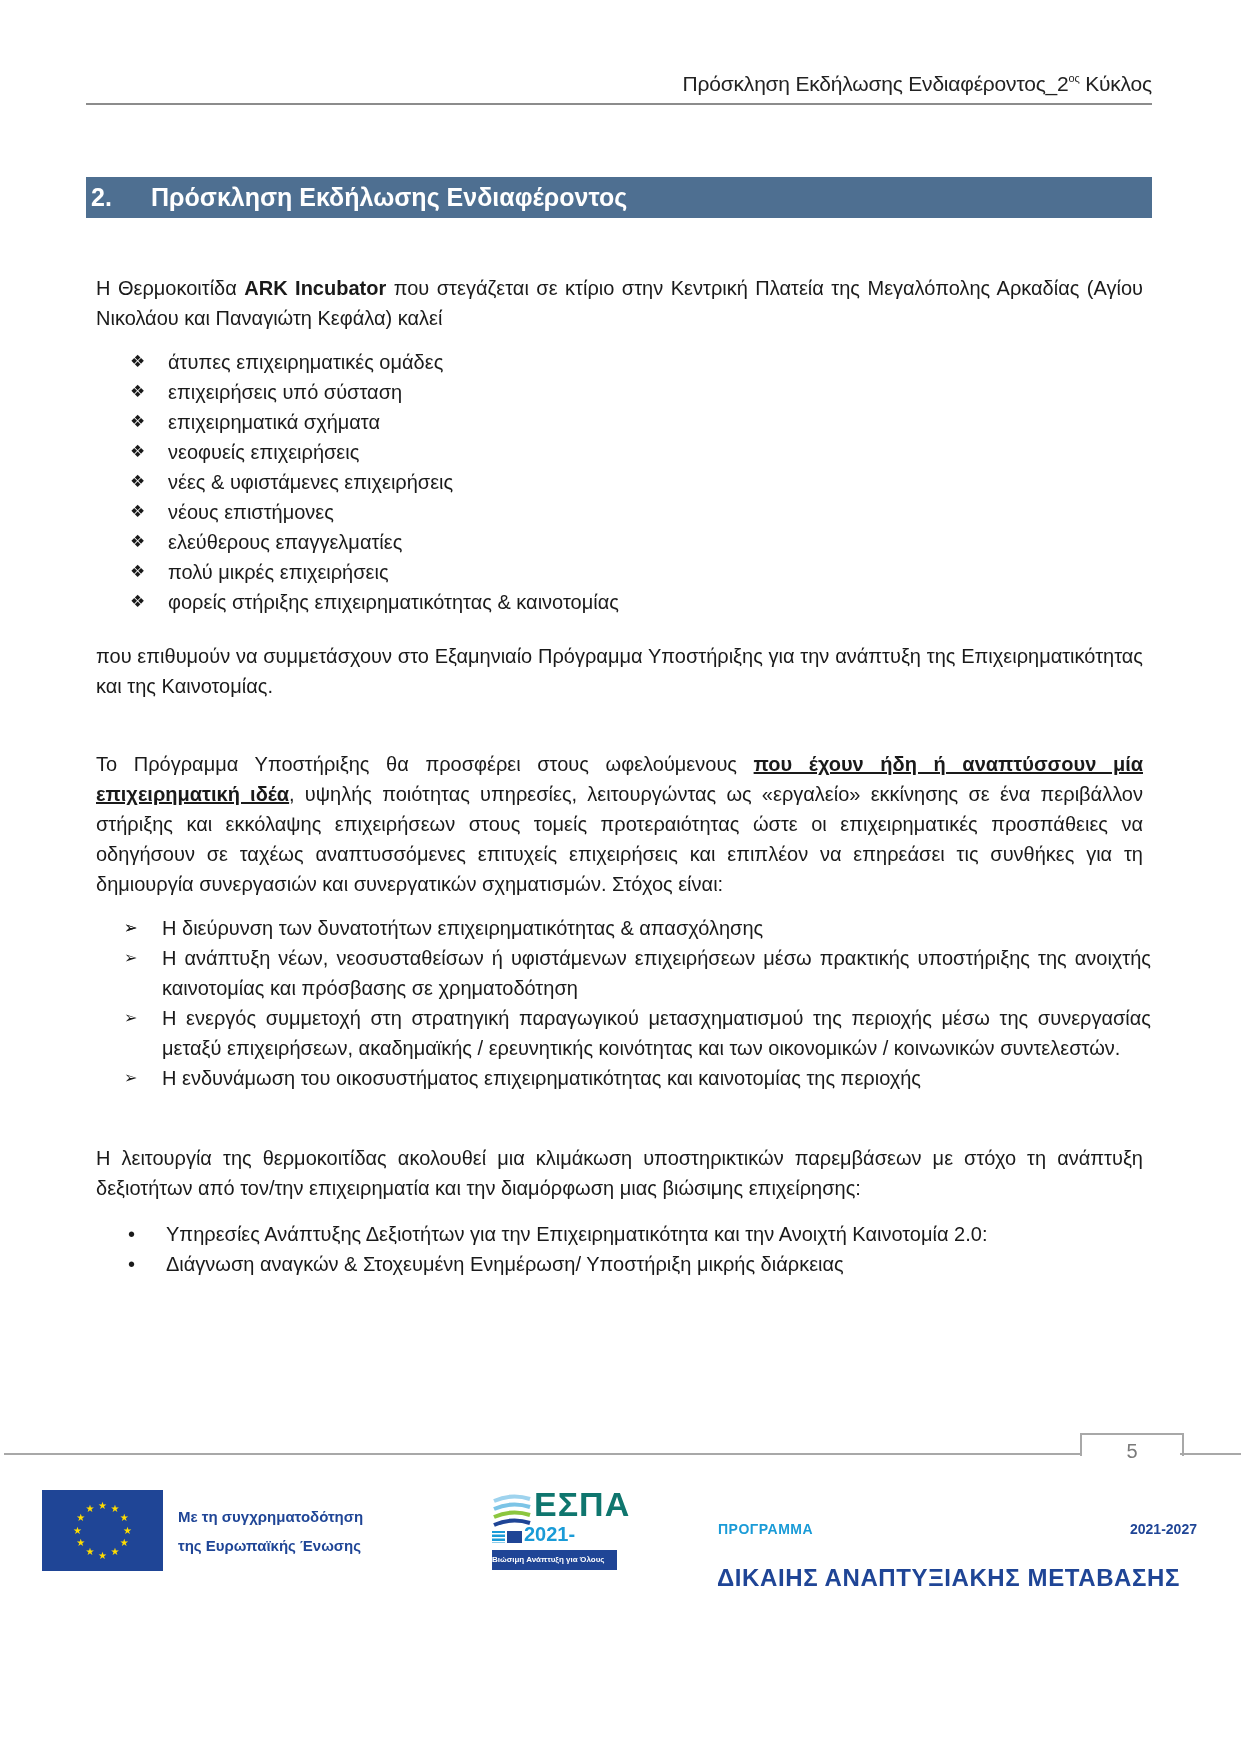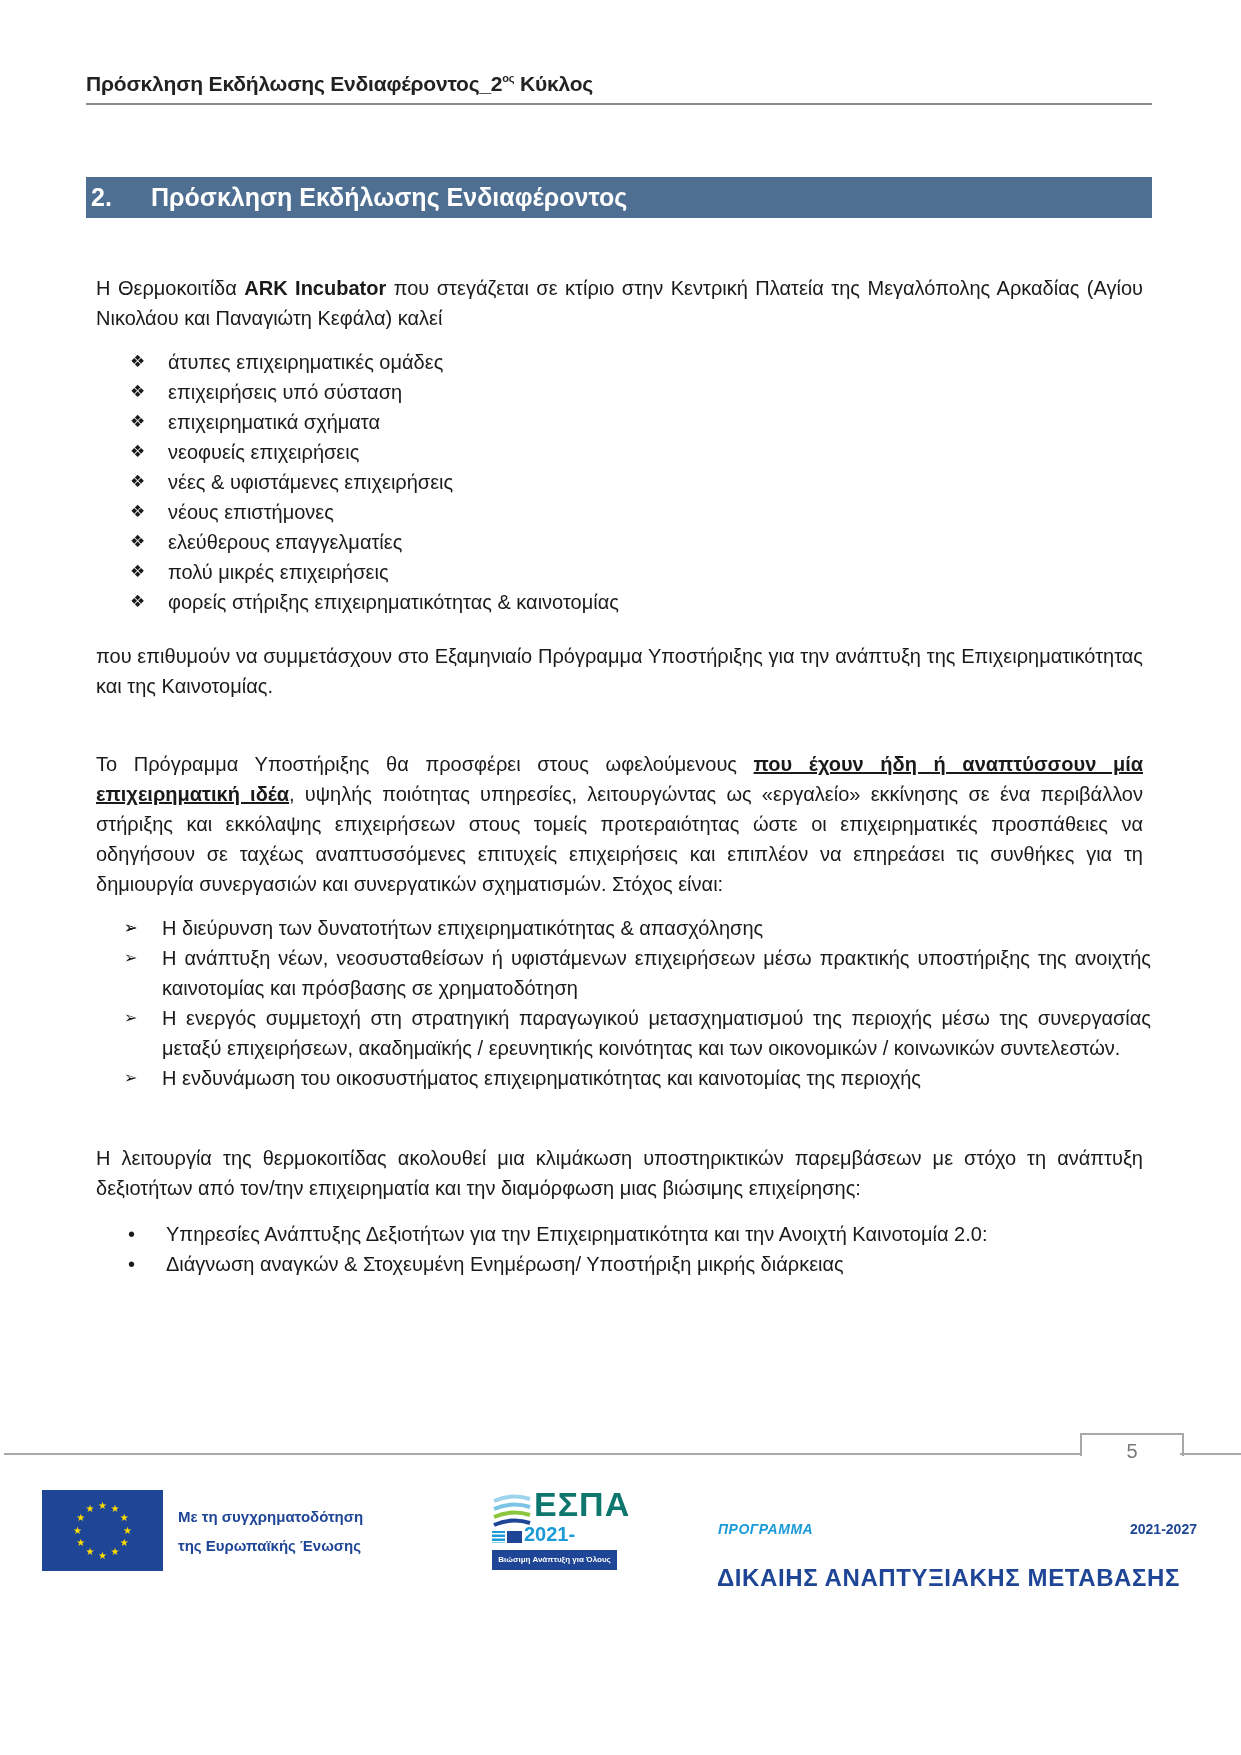--- a/index.html
+++ b/index.html
@@ -1,19 +1,19 @@
 <!DOCTYPE html>
 <html><head>
   <meta charset="utf-8">
   <style>
     html, body { margin: 0; padding: 0; background: #ffffff; }
     body { width: 1241px; height: 1755px; position: relative; overflow: hidden;
       font-family: "Liberation Sans", sans-serif; color: #1a1a1a; }
-    .running-header { position: absolute; left: 86px; top: 72px; width: 1066px; 
-      font-size: 21px; font-weight: bold; color: #222; letter-spacing: -0.2px; }
+    .running-header { position: absolute; left: 86px; top: 72px; width: 1066px; text-align: right;
+      font-size: 21px; font-weight: normal; color: #222; letter-spacing: -0.2px; }
     .running-header sup { font-size: 11px; vertical-align: 9px; }
     .header-rule { position: absolute; left: 86px; top: 103px; width: 1066px; height: 0;
       border-top: 2px solid #8c8c8c; }
     .section-bar { position: absolute; left: 86px; top: 177px; width: 1066px; height: 41px;
       background: #4e6f91; color: #ffffff; font-size: 25px; font-weight: bold;
       display: flex; align-items: center; box-sizing: border-box; padding-left: 5px; }
     .section-bar .num { width: 60px; }
     .content { position: absolute; left: 88px; top: 265px; width: 1063px; font-size: 20px;
       line-height: 30px; color: #1a1a1a; }
     .content p { margin: 8px; text-align: justify; }
@@ -38,22 +38,22 @@
     .page-number { position: absolute; left: 1080px; top: 1440px; width: 104px; text-align: center;
       font-size: 20px; color: #7a7a7a; }
     .eu-flag { position: absolute; left: 42px; top: 1490px; width: 121px; height: 81px; background: #1f4596; }
     .eu-text { position: absolute; left: 178px; top: 1502px; font-size: 15px; font-weight: bold; color: #1f4596; line-height: 29px; }
     .espa { position: absolute; left: 492px; top: 1487px; width: 125px; height: 82px; }
     .espa-waves { position: absolute; left: 0; top: 4px; width: 40px; height: 40px; }
     .espa-title { position: absolute; left: 42px; top: -2px; font-size: 34px; font-weight: bold; color: #0f766e; letter-spacing: 1px; }
     .espa-years { position: absolute; left: 32px; top: 36px; font-size: 20px; font-weight: bold; color: #1a9bd7; }
     .espa-flags { position: absolute; left: 0; top: 44px; width: 30px; height: 12px; }
     .espa-tagline { position: absolute; left: 0; top: 63px; width: 125px; height: 20px; background: #1f4596; color: #fff;
-      font-size: 8px; line-height: 20px; text-align: center; font-weight: bold; }
-    .dam-label { position: absolute; left: 718px; top: 1521px; font-size: 14px; font-weight: bold; color: #1a9bd7; letter-spacing: 0.5px; font-style: italic; }
+      font-size: 8px; line-height: 20px; text-align: left; font-weight: bold; }
+    .dam-label { position: absolute; left: 718px; top: 1521px; font-size: 14px; font-weight: bold; color: #1a9bd7; letter-spacing: 0.5px; }
     .dam-years { position: absolute; left: 1130px; top: 1521px; font-size: 14px; font-weight: bold; color: #1f4596; }
     .dam-title { position: absolute; left: 717px; top: 1536px; font-size: 24px; font-weight: bold; color: #1f4596; letter-spacing: 0.6px; margin-top: 28px; }
   </style>
 </head>
 <body>
 
 <div class="running-header"><span>Πρόσκληση Εκδήλωσης Ενδιαφέροντος_2</span><sup>ος</sup><span> Κύκλος</span></div>
 <div class="header-rule"></div>
 
 <div class="section-bar">

